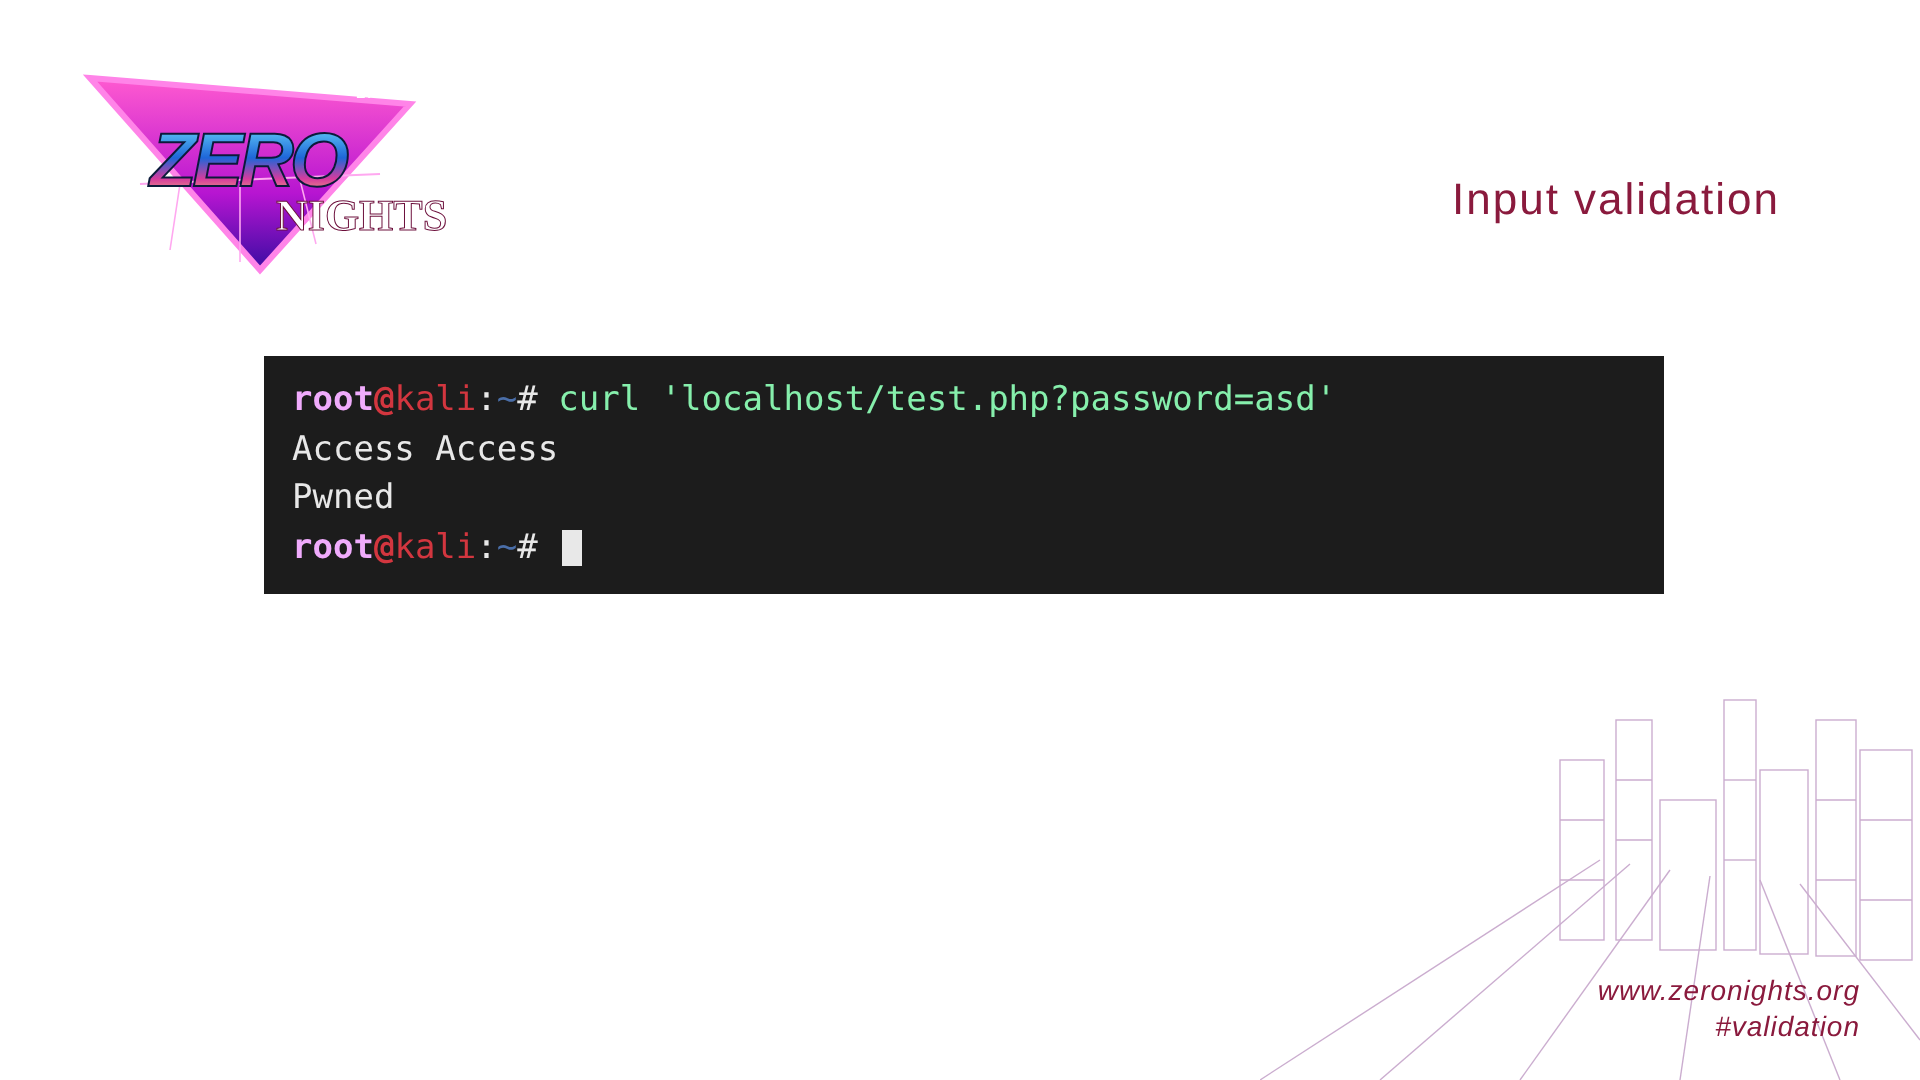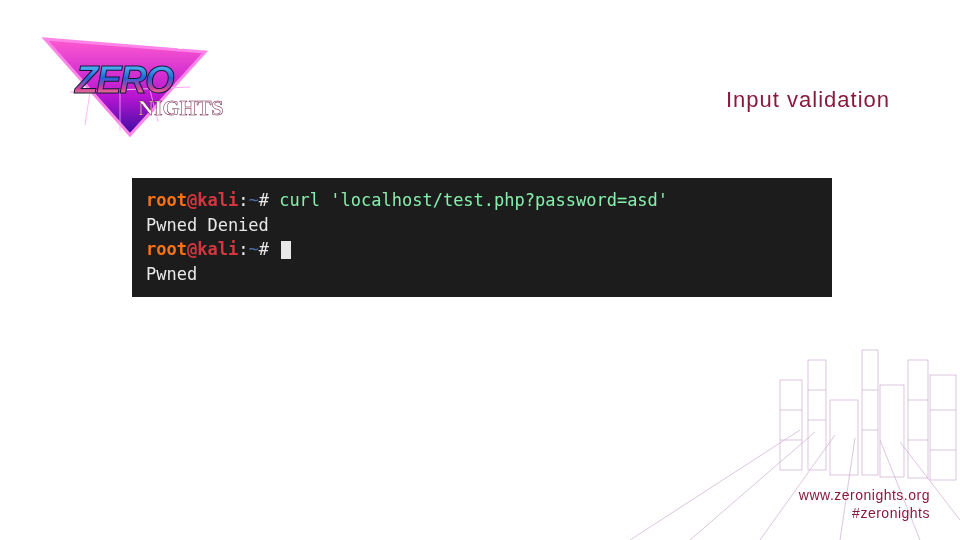--- a/index.html
+++ b/index.html
@@ -19,23 +19,23 @@
     left: 132px;
     width: 700px;
     background: #1c1c1c;
     padding: 10px 14px;
     font-family: "DejaVu Sans Mono", "Consolas", monospace;
     font-size: 17px;
     line-height: 1.45;
     color: #e8e8e8;
   }
   .term-line { white-space: pre; }
-  .user { color: #f97316; font-weight: bold; }
+  .user { color: #f0abfc; font-weight: bold; }
   .at { color: #d3363f; font-weight: bold; }
-  .host { color: #d3363f; font-weight: bold; }
+  .host { color: #d3363f; font-weight: normal; }
   .colon { color: #e8e8e8; }
   .path { color: #4a6ea8; }
   .hash { color: #e8e8e8; }
   .cmd { color: #86efac; }
   .output { color: #e8e8e8; }
   .cursor {
     display: inline-block;
     width: 10px;
     height: 18px;
     background: #e8e8e8;
@@ -48,20 +48,21 @@
     position: absolute;
     bottom: 18px;
     right: 30px;
     text-align: right;
     font-size: 14px;
     color: #8a1a3d;
     line-height: 1.3;
     letter-spacing: 0.5px;
     font-family: "Segoe UI", Arial, sans-serif;
     z-index: 5;
+    font-style: italic;
   }
 
   
   .city {
     position: absolute;
     bottom: 0;
     right: 0;
     width: 330px;
     height: 220px;
     opacity: 0.55;
@@ -100,23 +101,23 @@
     <text x="45" y="66" font-family="Arial Black, Arial" font-size="38" font-weight="900" font-style="italic" fill="url(#zeroGrad)" stroke="#0b1a3a" stroke-width="1" letter-spacing="-2">ZERO</text>
 
     <text x="108" y="88" font-family="'Brush Script MT', cursive" font-size="22" font-weight="700" fill="#fff" stroke="#6b0d3a" stroke-width="0.5">NIGHTS</text>
   </svg>
 </div>
 
 <div class="slide-title">Input validation</div>
 
 <div class="terminal">
   <div class="term-line"><span class="user">root</span><span class="at">@</span><span class="host">kali</span><span class="colon">:</span><span class="path">~</span><span class="hash"># </span><span class="cmd">curl 'localhost/test.php?password=asd'</span></div>
-  <div class="term-line output">Pwned Denied</div>
+  <div class="term-line output">Access Access</div>
+  <div class="term-line output">Pwned</div>
   <div class="term-line"><span class="user">root</span><span class="at">@</span><span class="host">kali</span><span class="colon">:</span><span class="path">~</span><span class="hash"># </span><span class="cursor"></span></div>
-  <div class="term-line output">Pwned</div>
 </div>
 
 <svg class="city" viewBox="0 0 330 220">
   <g stroke="#a06aa8" stroke-width="0.7" fill="none">
 
     <line x1="0" y1="220" x2="170" y2="110"></line>
     <line x1="60" y1="220" x2="185" y2="112"></line>
     <line x1="130" y1="220" x2="205" y2="115"></line>
     <line x1="210" y1="220" x2="225" y2="118"></line>
     <line x1="290" y1="220" x2="250" y2="120"></line>
@@ -138,14 +139,14 @@
     <line x1="232" y1="110" x2="248" y2="110"></line>
     <line x1="278" y1="80" x2="298" y2="80"></line>
     <line x1="278" y1="120" x2="298" y2="120"></line>
     <line x1="300" y1="90" x2="326" y2="90"></line>
     <line x1="300" y1="130" x2="326" y2="130"></line>
   </g>
 </svg>
 
 <div class="footer">
   <div>www.zeronights.org</div>
-  <div>#zeronights</div>
+  <div>#validation</div>
 </div>
 
 </body></html>

